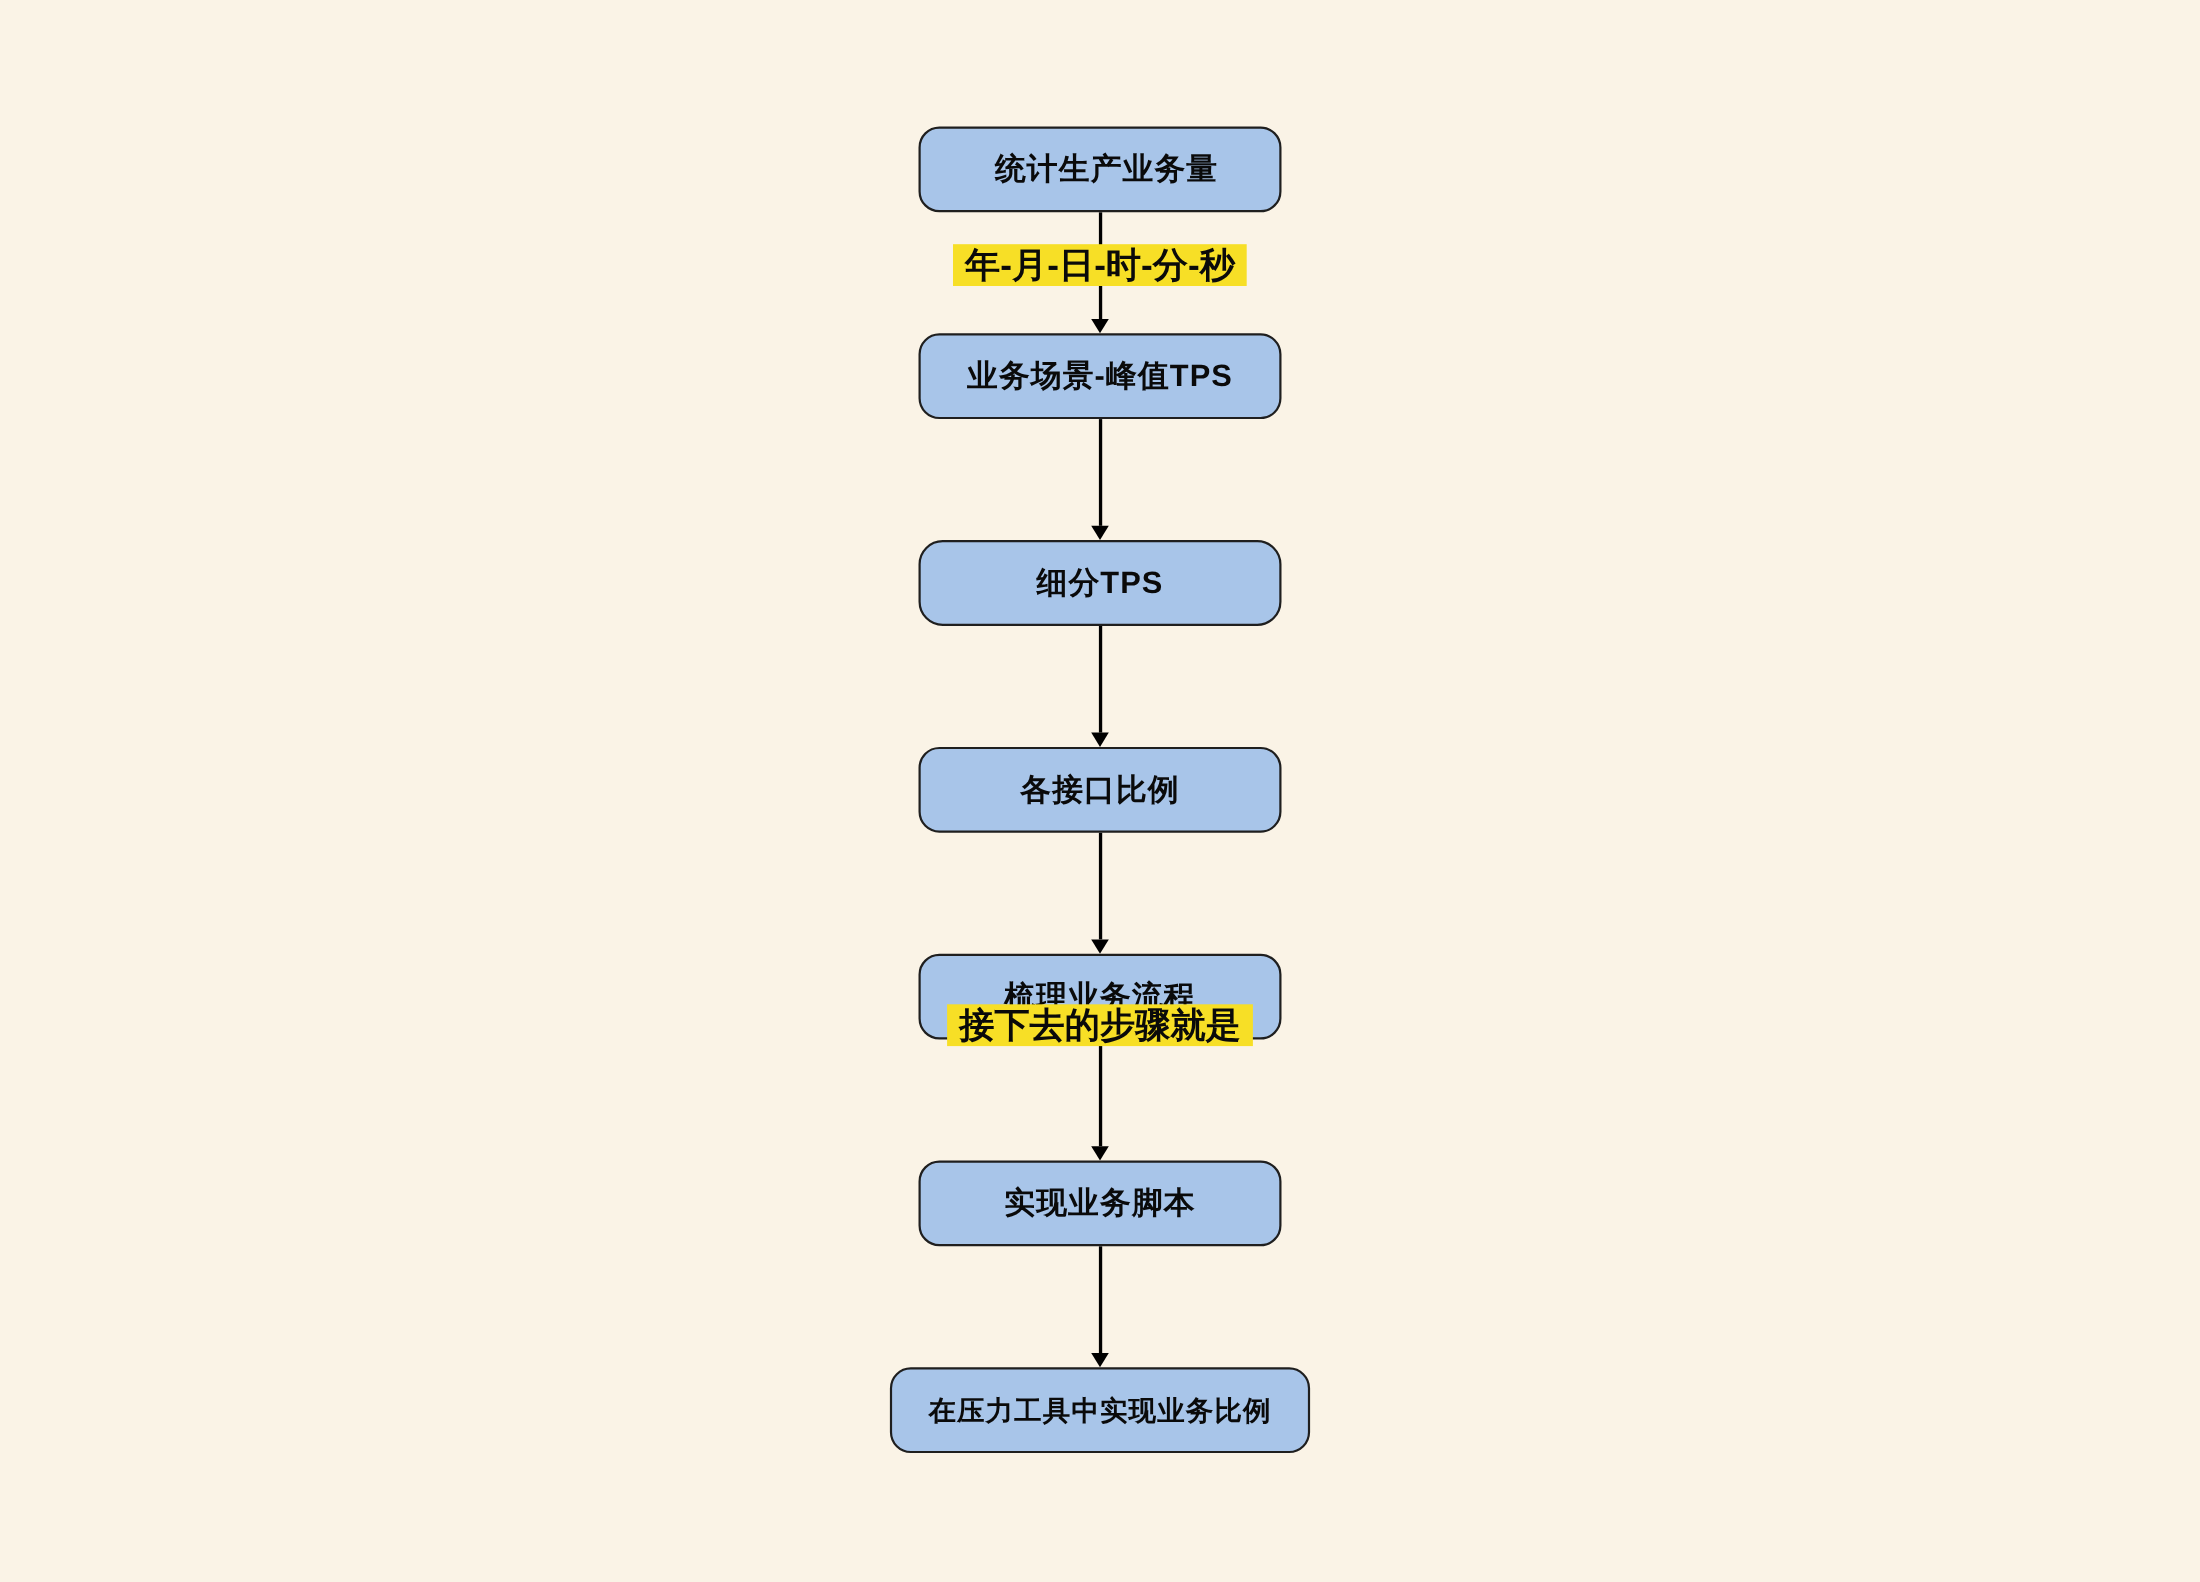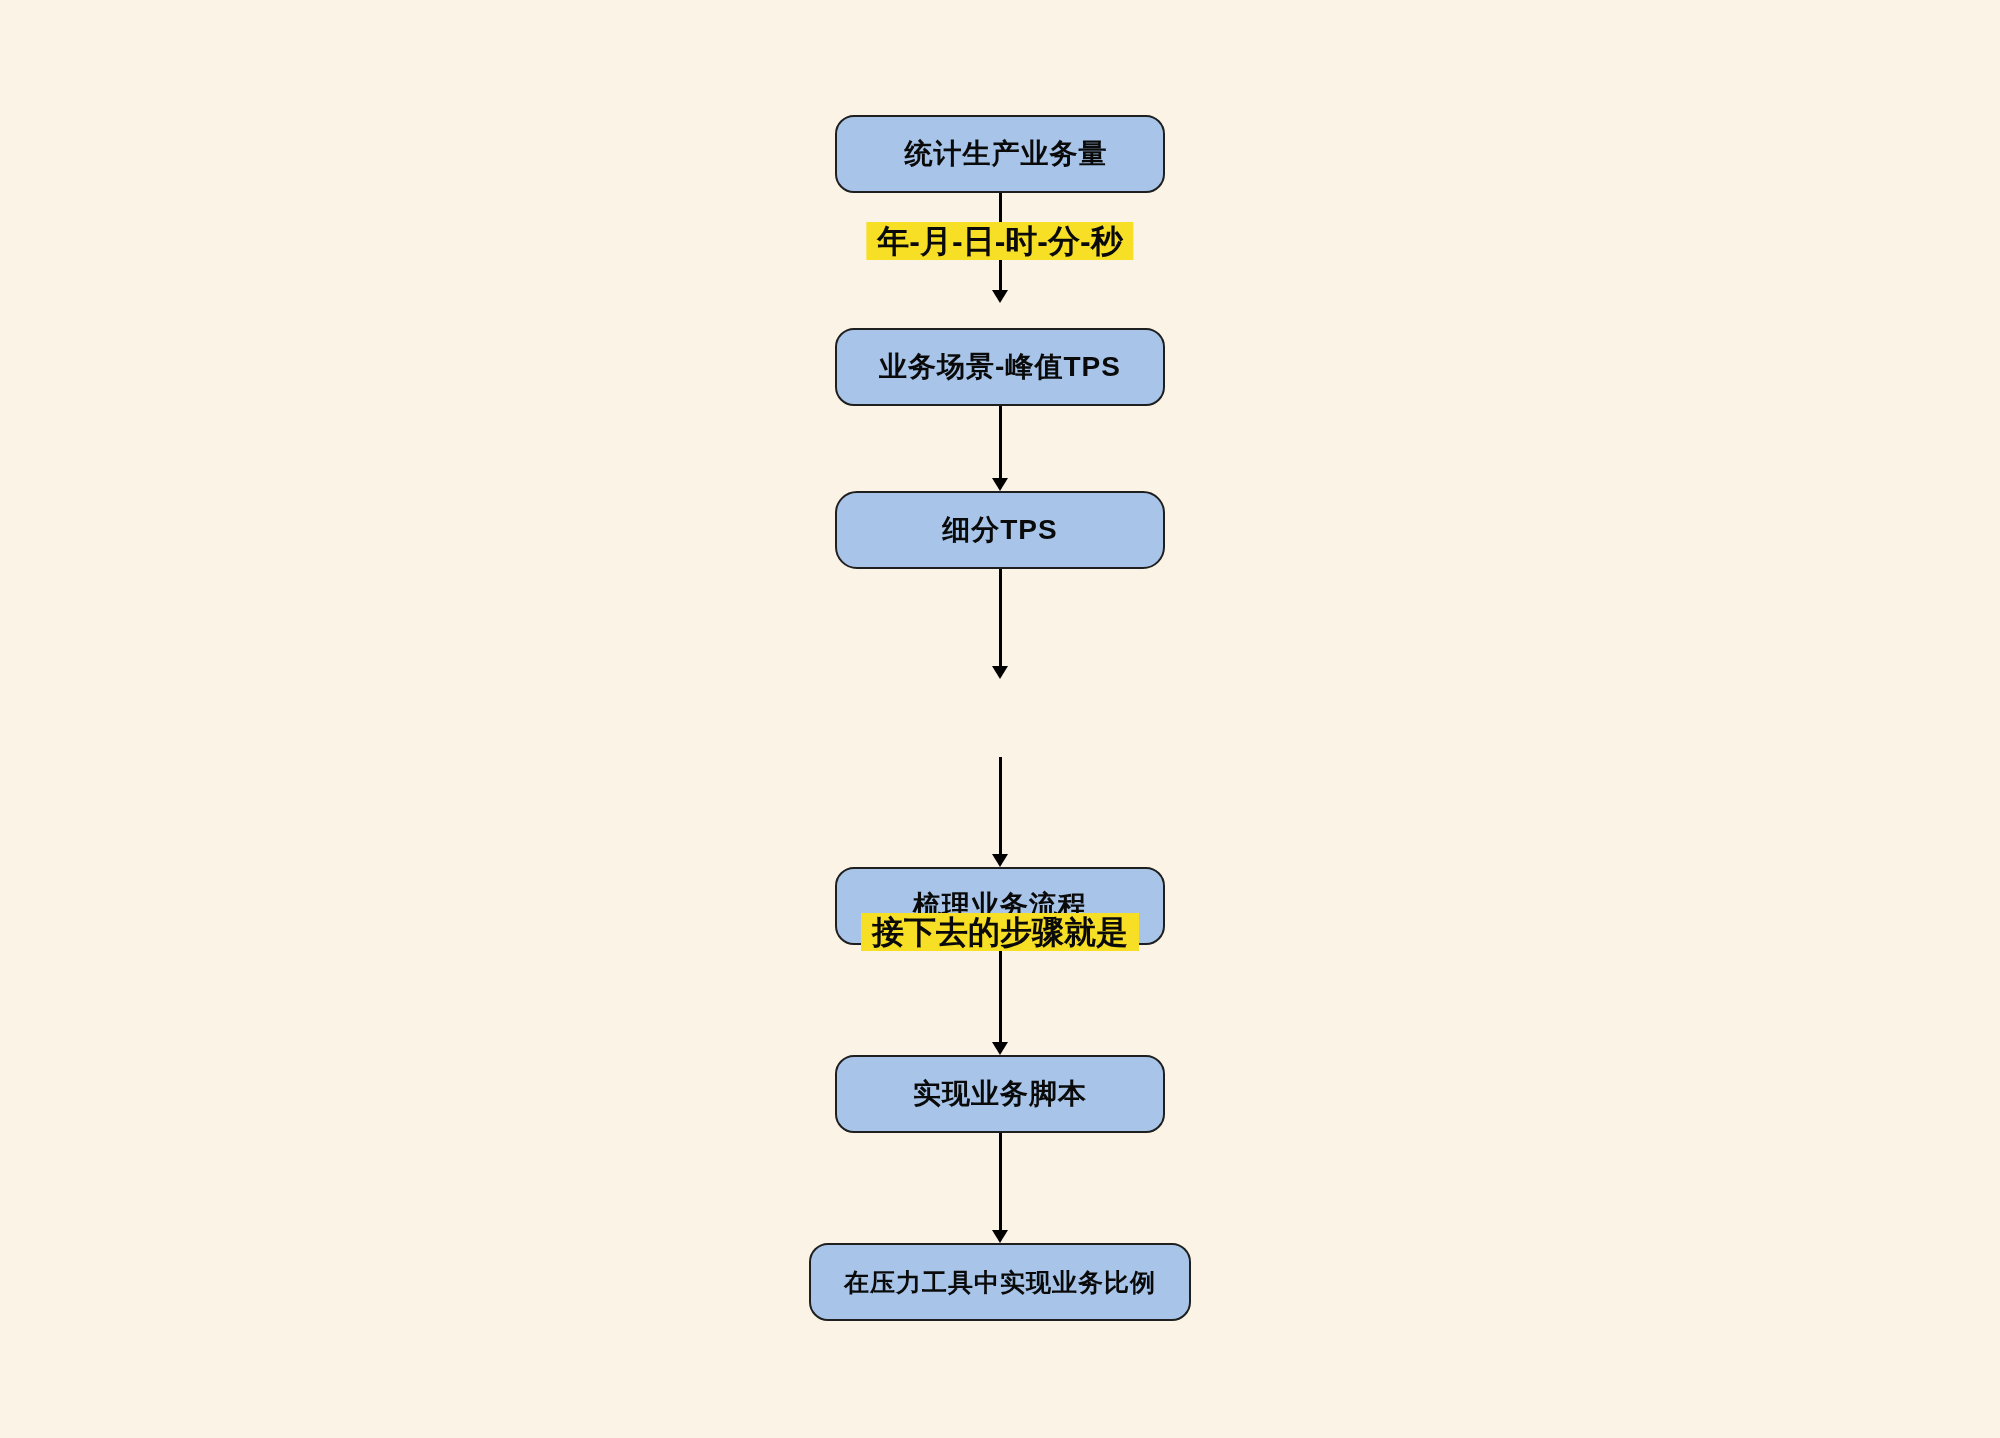--- a/index.html
+++ b/index.html
@@ -32,21 +32,21 @@
     align-items: center;
     justify-content: center;
     font-size: 28px;
     font-weight: bold;
     color: #0A0A0A;
     letter-spacing: 1px;
     white-space: nowrap;
     z-index: 3;
   }
   .n1 { top: 115px; padding-left: 12px; }
-  .n2 { top: 303px; margin-top: 25px; }
+  .n2 { top: 303px; }
   .n3 { top: 491px; border-radius: 22px; }
   .n4 { top: 679px; }
   .n5 { top: 867px; }
   .n6 { top: 1055px; }
   .n7 { top: 1243px; left: 809px; width: 382px; font-size: 25px; }
 
   .connector {
     position: absolute;
     left: 992px;
     width: 16px;
@@ -92,20 +92,21 @@
   .el2 { top: 913px; }
 </style>
 </head>
 <body>
 
 <div class="canvas">
 
   <div class="flow-node n1">统计生产业务量</div>
   <div class="flow-node n2">业务场景-峰值TPS</div>
   <div class="flow-node n3">细分TPS</div>
+  <div class="flow-node n4">各接口比例</div>
   <div class="flow-node n6">实现业务脚本</div>
   <div class="flow-node n5">梳理业务流程</div>
   <div class="flow-node n7">在压力工具中实现业务比例</div>
 
   <div class="connector c1">
     <div class="line"></div>
     <div class="head"></div>
   </div>
   <div class="connector c2">
     <div class="line"></div>

